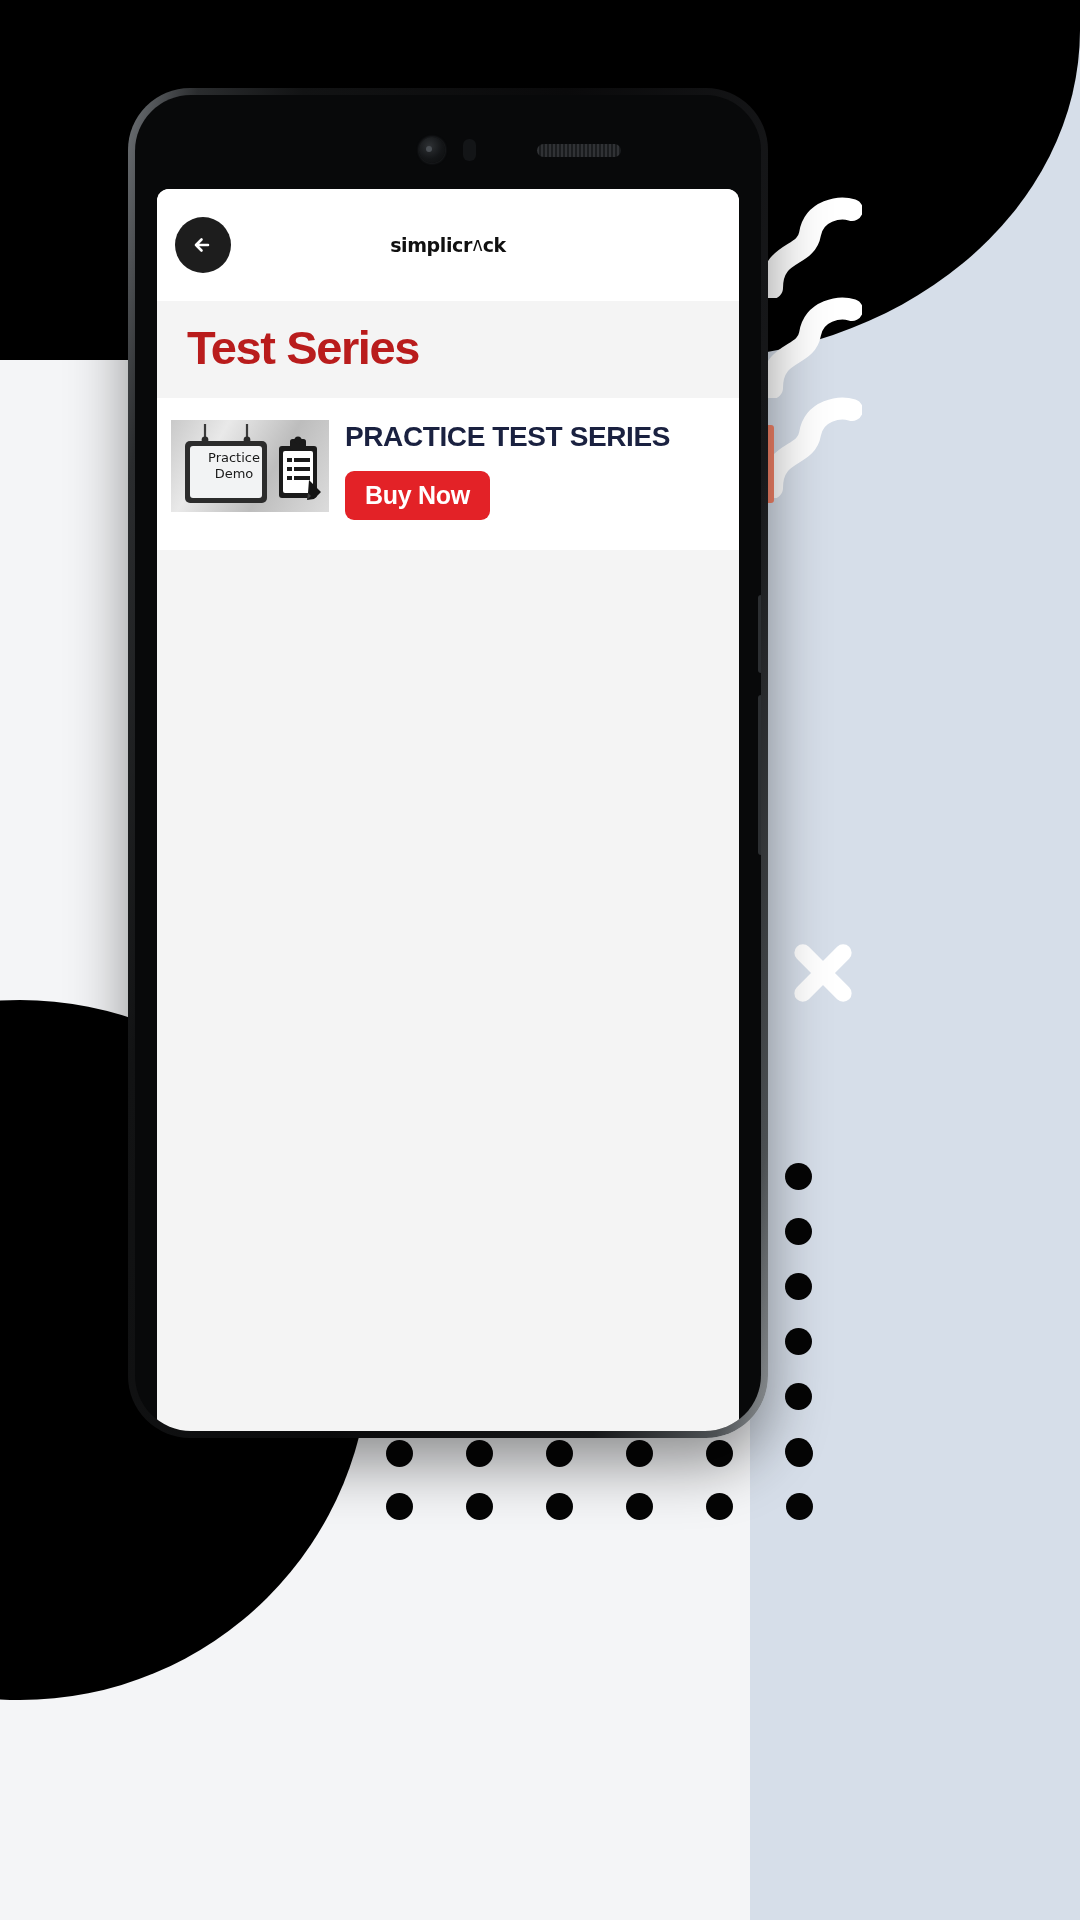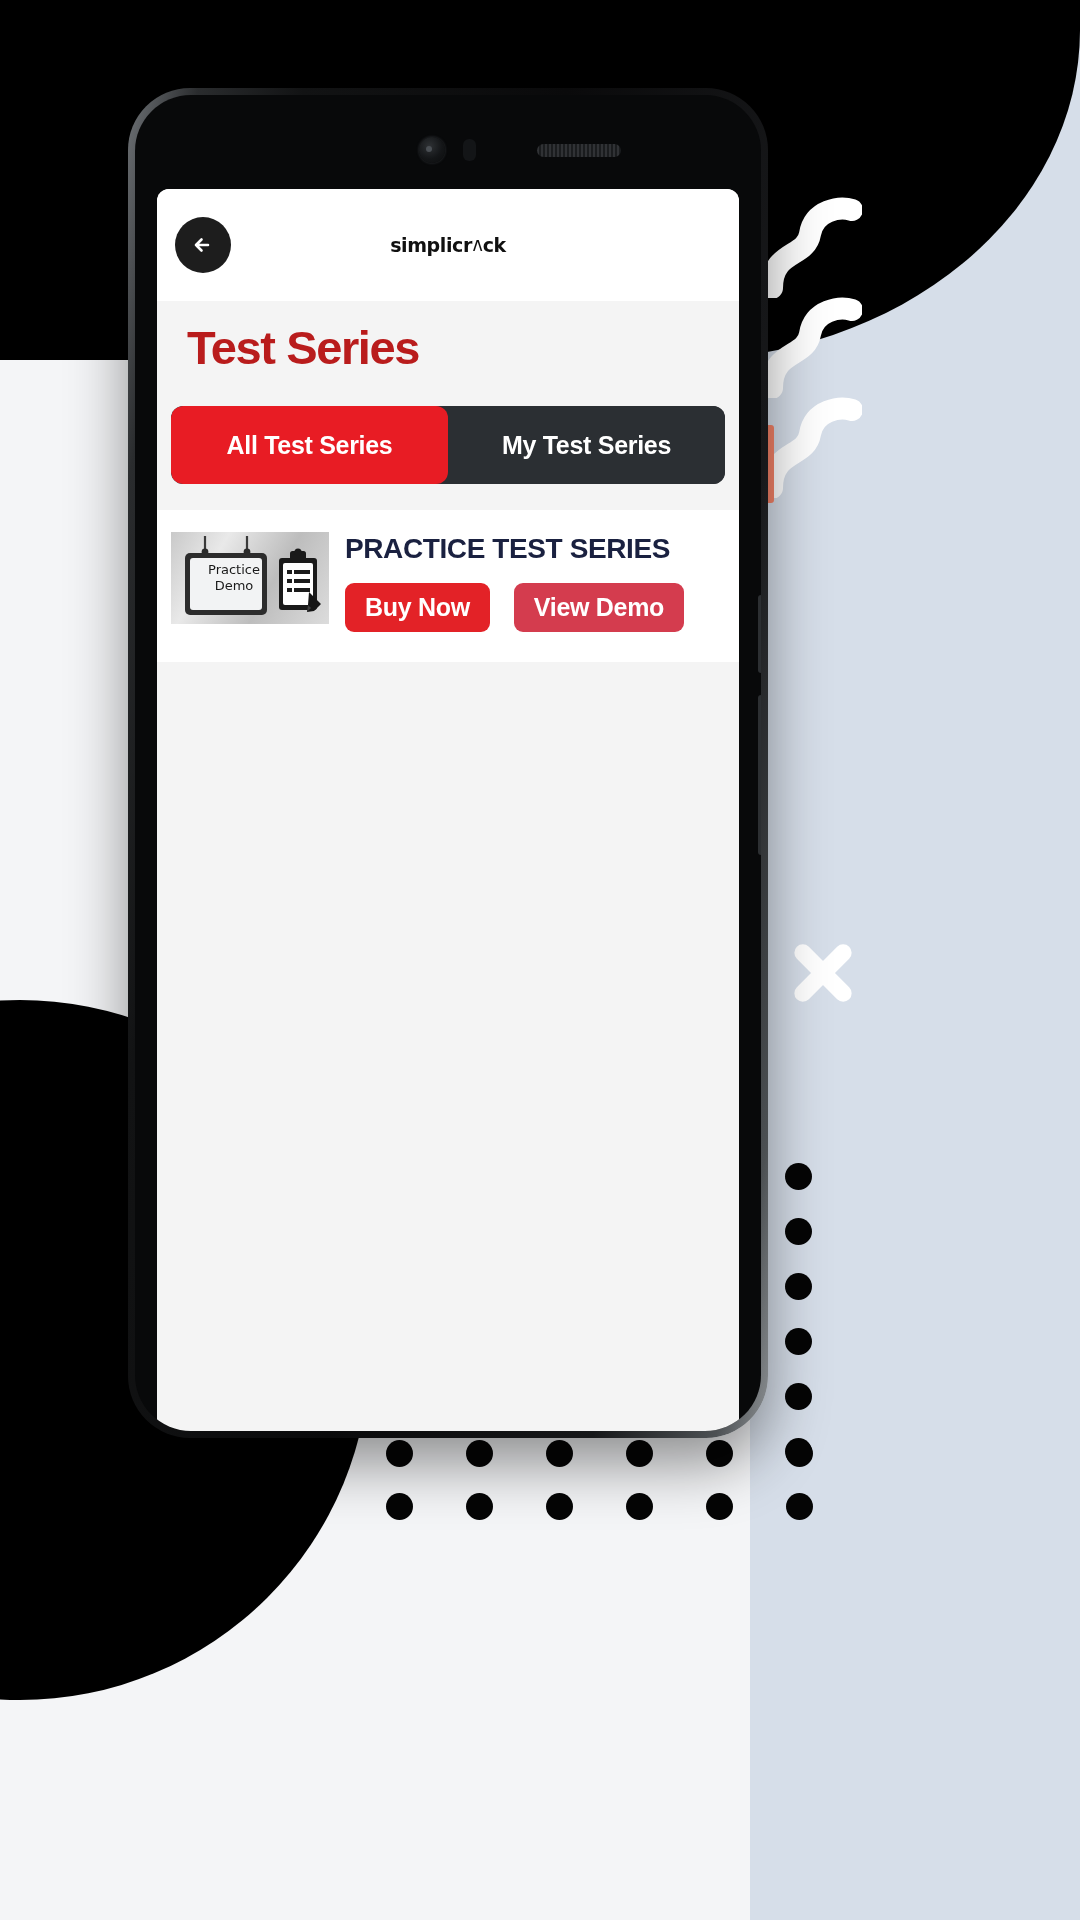--- a/index.html
+++ b/index.html
@@ -331,28 +331,20 @@
             <svg width="30" height="30" viewBox="0 0 30 30">
               <path d="M20 15 H8 M13.5 9.5 L8 15 L13.5 20.5" stroke="#FFFFFF" stroke-width="2.6" stroke-linecap="round" stroke-linejoin="round" fill="none"></path>
             </svg>
           </div>
           <div class="brand"><span>simplicr</span><span class="chev">ʌ</span><span>ck</span></div>
         </div>
 
         <div class="header-sec">
           <div class="page-title">Test Series</div>
 
-          <div class="tabs">
-            <div class="tab active">
-              <span>All Test Series</span>
-            </div>
-            <div class="tab">
-              <span>My Test Series</span>
-            </div>
-          </div>
         </div>
 
         <div class="tabs-spacer"></div>
 
         <div class="card">
           <div class="thumb">
             <svg width="158" height="92" viewBox="0 0 158 92">
 
               <line x1="34" y1="4" x2="34" y2="20" stroke="#3a3a3a" stroke-width="2.2"></line>
               <line x1="76" y1="4" x2="76" y2="20" stroke="#3a3a3a" stroke-width="2.2"></line>
@@ -381,21 +373,20 @@
                         line-height:1.22;padding-left:16px;">
               <div>Practice</div>
               <div>Demo</div>
             </div>
           </div>
 
           <div class="card-body">
             <div class="card-title">PRACTICE TEST SERIES</div>
             <div class="card-actions">
               <button class="btn btn-buy">Buy Now</button>
-              <button class="btn btn-demo">View Demo</button>
             </div>
           </div>
         </div>
 
         <div class="card-rest"></div>
 
       </div>
 
       <div class="side-btn power"></div>
       <div class="side-btn vol"></div>

